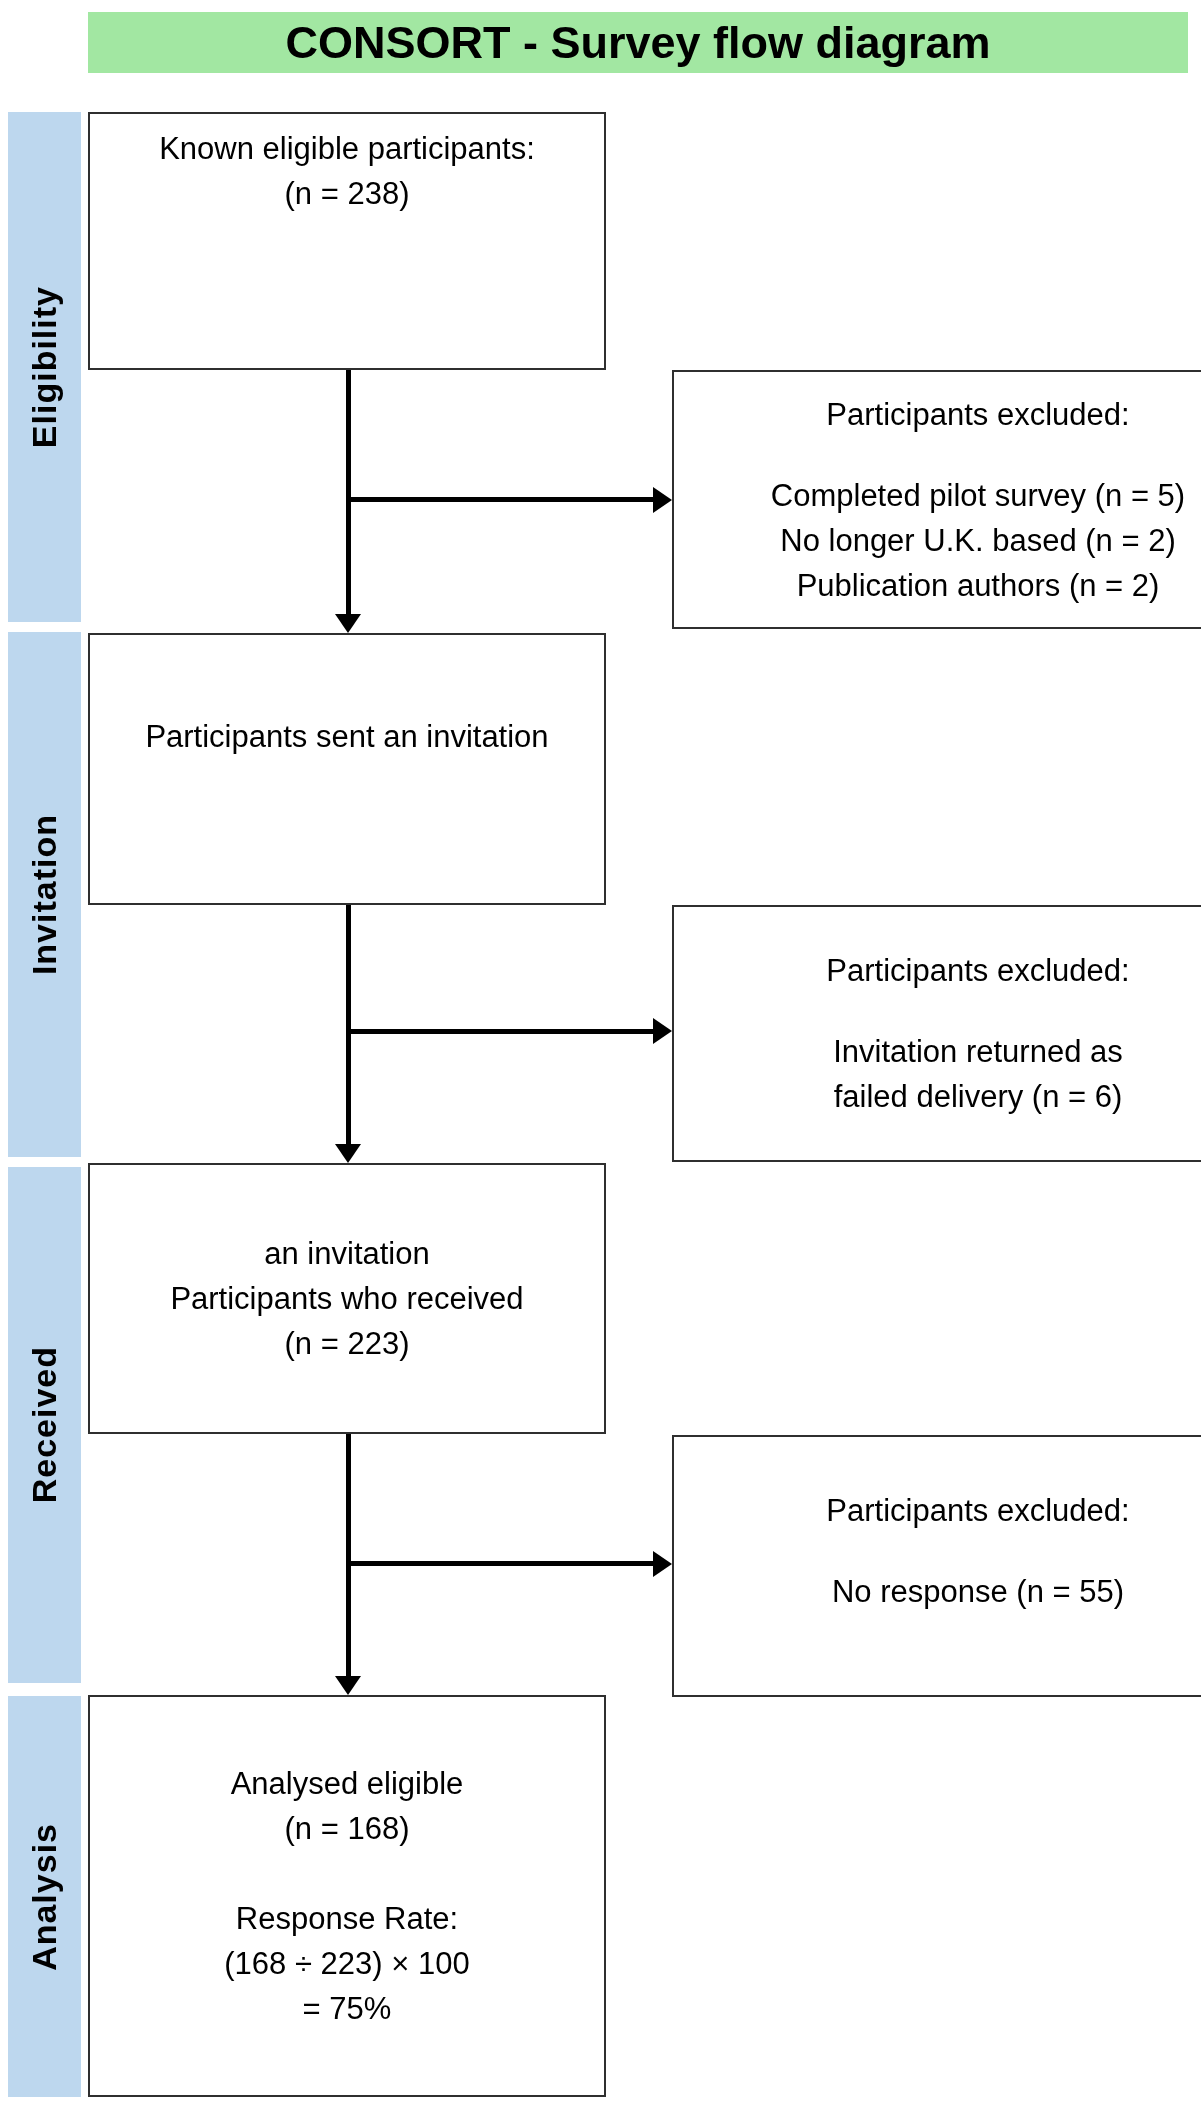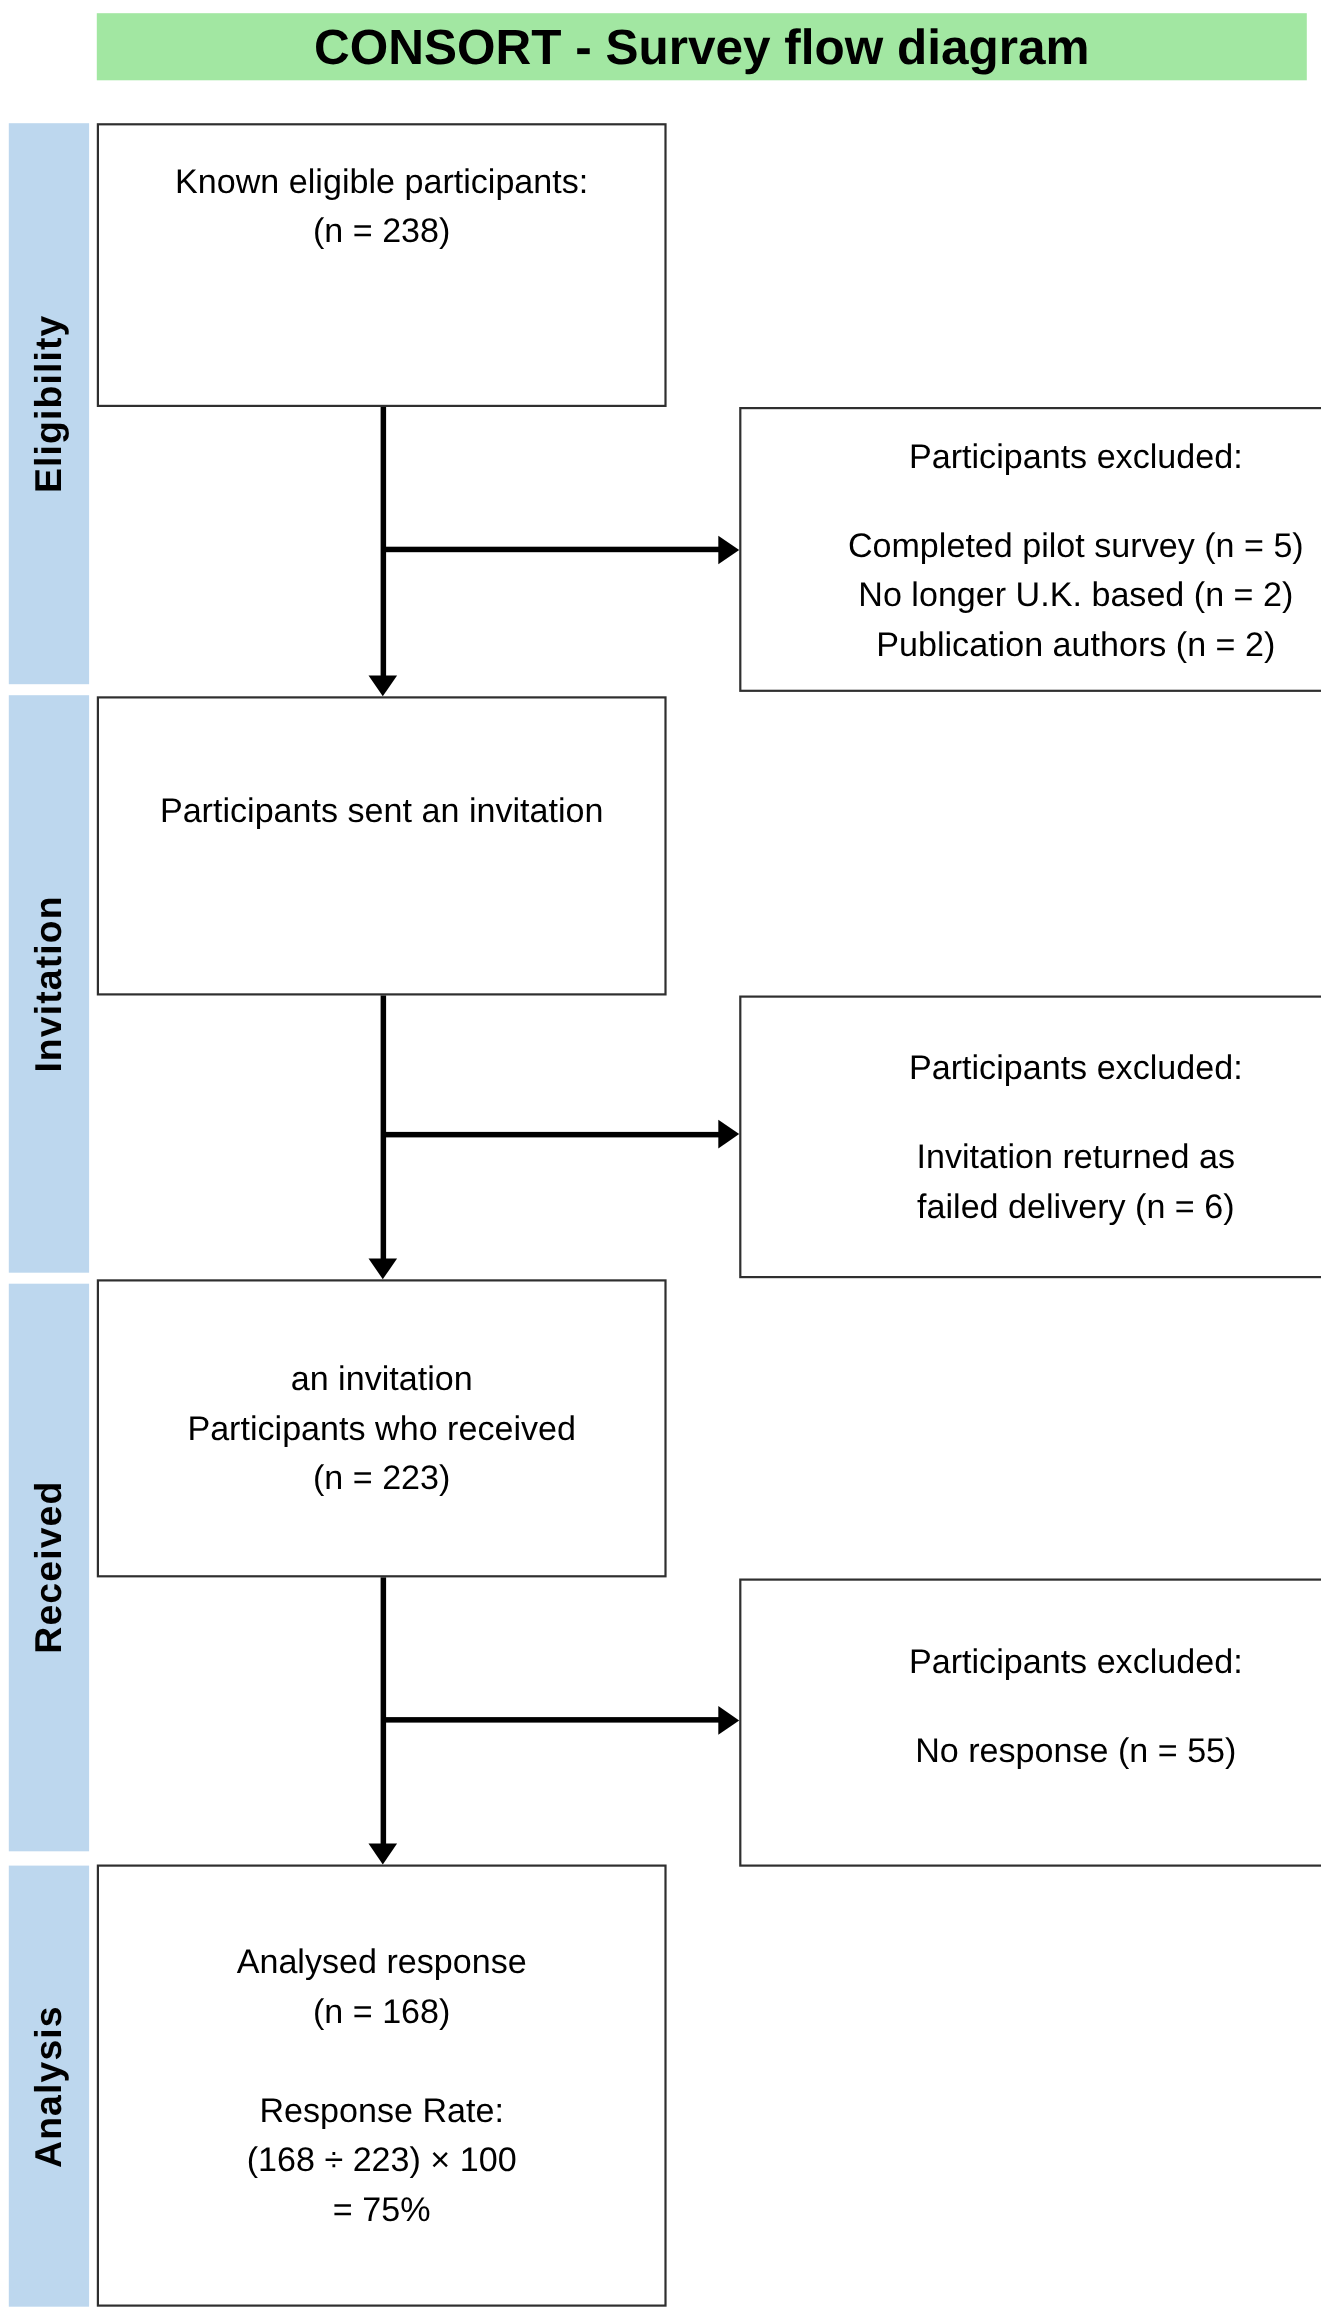--- a/index.html
+++ b/index.html
@@ -34,21 +34,21 @@
   #side-received   {top:1167px;height:516px;}
   #side-analysis   {top:1696px;height:401px;}
 
   .fbox{
     position:absolute;background:var(--background);
     border:2px solid var(--box-border);
     display:flex;flex-direction:column;justify-content:center;
     text-align:center;font-size:31px;line-height:45px;
   }
   .mbox{left:88px;width:518px;}
-  #box-eligible {top:112px;height:258px;justify-content:flex-start;padding-top:28px;}
+  #box-eligible {top:112px;height:258px;justify-content:flex-start;padding-top:12px;}
   #box-invited  {top:633px;height:272px;padding-bottom:65px;}
   #box-received {top:1163px;height:271px;}
   #box-analysed {top:1695px;height:402px;}
   .ebox{left:672px;width:568px;padding-left:44px;}
   #excl-1{top:370px;height:259px;}
   #excl-2{top:905px;height:257px;}
   #excl-3{top:1435px;height:262px;padding-bottom:30px;}
   .gap36{height:36px;}
   .gap45{height:45px;}
 
@@ -103,21 +103,21 @@
     <div>Participants sent an invitation</div>
   </div>
 
   <div class="fbox mbox" id="box-received">
     <div>an invitation</div>
     <div>Participants who received</div>
     <div>(n = 223)</div>
   </div>
 
   <div class="fbox mbox" id="box-analysed">
-    <div>Analysed response</div>
+    <div>Analysed eligible</div>
     <div>(n = 168)</div>
     <div class="gap45"></div>
     <div>Response Rate:</div>
     <div>(168 ÷ 223) × 100</div>
     <div>= 75%</div>
   </div>
 
   <div class="fbox ebox" id="excl-1">
     <div>Participants excluded:</div>
     <div class="gap36"></div>

